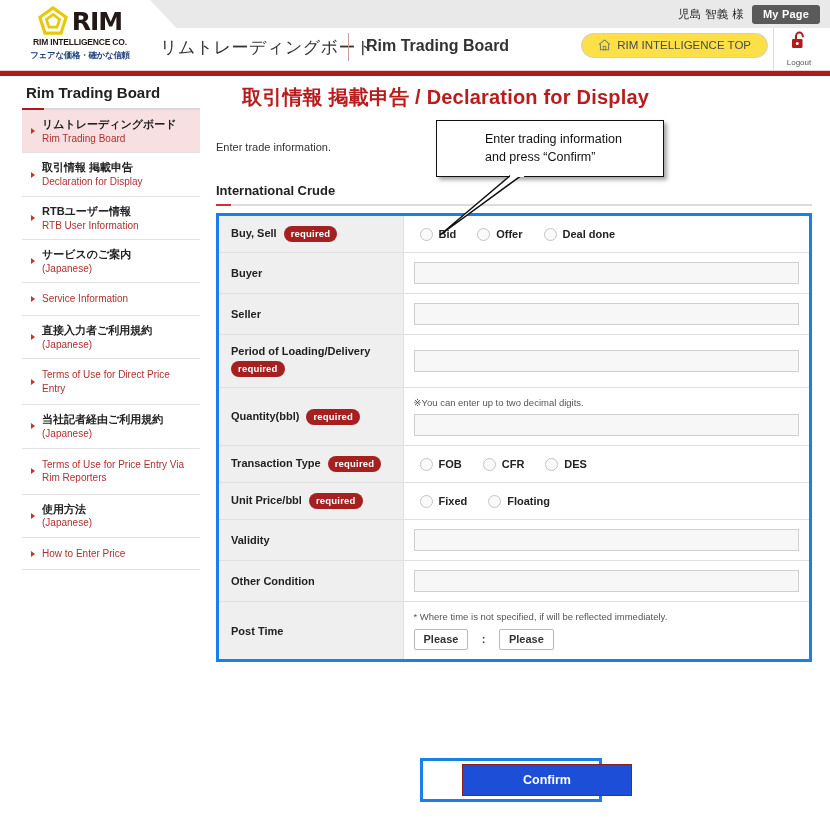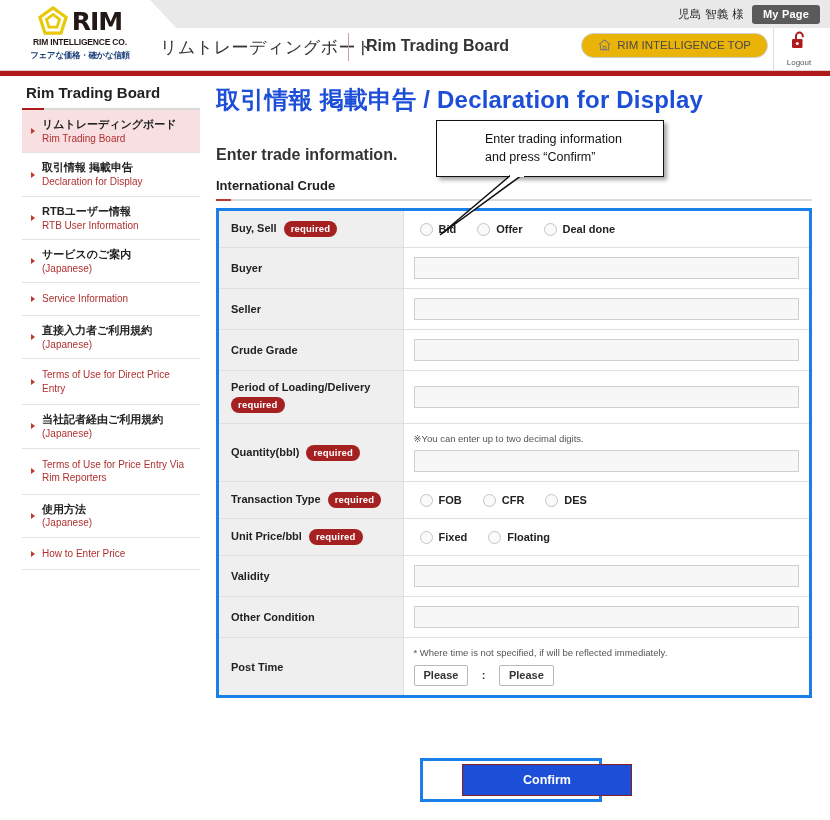--- a/index.html
+++ b/index.html
@@ -65,21 +65,21 @@
     background:#c9a0a0;
   }
   .brand-en {
     position:absolute; left:366px; top:9px;
     font-size:16px; font-weight:bold; color:#333;
   }
   .top-pill {
     position:absolute; right:62px; top:5px;
     display:flex; align-items:center; gap:6px;
     border:1px solid #cfcfcf; border-radius:16px;
-    padding:5px 16px 6px; background:#eab308;
+    padding:5px 16px 6px; background:#fde047;
     font-size:11.5px; color:#4a4a4a;
   }
   .home-ico { width:13px; height:12px; display:block; }
   .logout-block {
     position:absolute; right:8px; top:2px; width:46px; text-align:center;
   }
   .lock-ico { width:20px; height:21px; display:block; margin:0 auto; }
   .logout-lbl { font-size:8px; color:#555; margin-top:1px; }
   .divider-v {
     position:absolute; right:56px; top:0; width:1px; height:42px; background:#ddd;
@@ -112,24 +112,25 @@
     width:0; height:0; border-left:4px solid #c0392b;
     border-top:3px solid transparent; border-bottom:3px solid transparent;
   }
   .si-jp { font-size:11px; color:#222; font-weight:bold; line-height:1.35; }
   .si-en { font-size:10px; color:#b03030; line-height:1.35; }
   .side-item.single { padding-top:9px; padding-bottom:9px; }
 
   
   .main { position:absolute; left:216px; top:8px; width:596px; }
   .main-title {
-    font-size:24px; font-weight:bold; color:#1d4ed8; letter-spacing:.2px;
+    font-size:20px; font-weight:bold; color:#b91c1c; letter-spacing:.2px;
     margin-bottom:30px;
-  }
-  .main-lead { font-size:16px; color:#333; margin-bottom:14px;font-weight:bold; }
+    margin-left:26px;
+  }
+  .main-lead { font-size:11px; color:#333; margin-bottom:30px; }
   .sec-head { font-size:13px; font-weight:bold; color:#222; margin-bottom:6px; }
   .sec-rule { height:2px; background:#dcdcdc; position:relative; margin-bottom:7px; }
   .sec-rule:before {
     content:""; position:absolute; left:0; top:0; width:15px; height:2px;
     background:#c0392b;
   }
 
   
   .form-wrap { border:3px solid #1a7fe8; background:#fff; }
   .form-table { width:100%; border-collapse:collapse; }
@@ -341,28 +342,20 @@
 
           <tr>
             <th>
               <span>Seller</span>
             </th>
             <td>
               <input class="txt-input" type="text" value="" style="">
             </td>
           </tr>
 
-          <tr>
-            <th>
-              <span>Crude Grade</span>
-            </th>
-            <td>
-              <input class="txt-input" type="text" value="" style="">
-            </td>
-          </tr>
 
 
           <tr>
             <th class="th-stack">
               <span class="lbl">Period of Loading/Delivery</span>
               <span class="req block">required</span>
             </th>
             <td>
               <input class="txt-input" type="text" value="" style="">
             </td>

